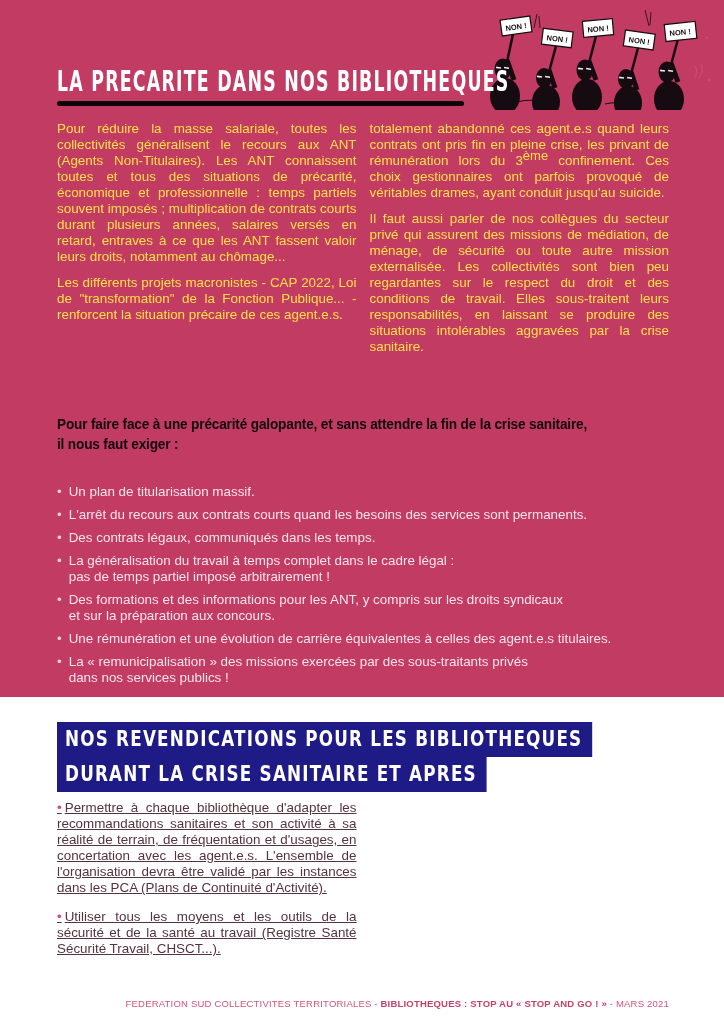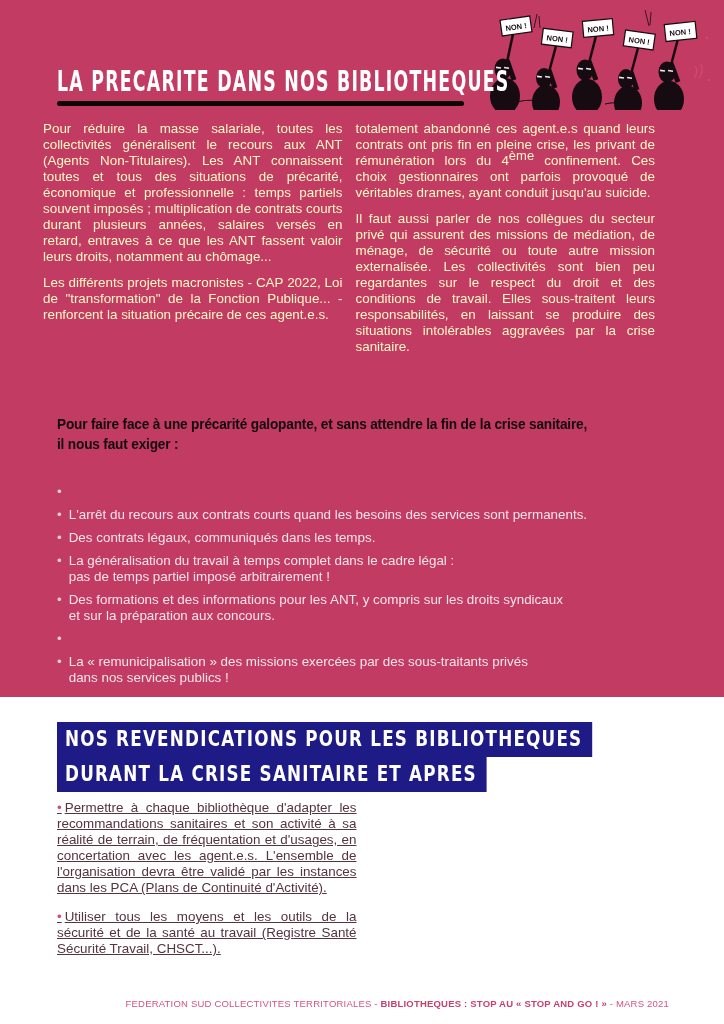--- a/index.html
+++ b/index.html
@@ -7,22 +7,22 @@
   .page{position:relative;width:724px;height:1024px;background:#ffffff;overflow:hidden;margin:0 auto;}
 
   
   .top-section{position:absolute;left:0;top:0;width:724px;height:697px;background:#c23b63;}
 
   .page-title{position:absolute;left:57px;top:64px;margin:0;color:#ffffff;
     font-family:"DejaVu Sans",sans-serif;font-weight:bold;font-size:29px;letter-spacing:2px;
     white-space:nowrap;transform:scaleX(0.60);transform-origin:0 50%;}
   .title-underline{position:absolute;left:57px;top:101px;width:407px;height:5px;background:#0e0509;border-radius:3px;}
 
-  .intro-cols{position:absolute;left:43px;top:121px;width:612px;display:flex;gap:13px;
-    color:#fef9c3;font-size:13.4px;line-height:16px;text-align:justify;}
+  .intro-cols{position:absolute;left:57px;top:121px;width:612px;display:flex;gap:13px;
+    color:#fde047;font-size:13.4px;line-height:16px;text-align:justify;}
   .intro-cols .col{width:300px;}
   .intro-cols p{margin:0 0 10px 0;}
   sup{font-size:13px;line-height:0;vertical-align:super;}
 
   .demands-heading{position:absolute;left:57px;top:414px;margin:0;width:780px;
     color:#140a10;font-size:15.5px;line-height:20px;font-weight:bold;white-space:pre-line;
     transform:scaleX(0.88);transform-origin:0 0;letter-spacing:-0.2px;}
 
   .demands-list{position:absolute;left:57px;top:484px;width:618px;margin:0;padding:0;list-style:none;
     color:#f6e4ea;font-size:13.4px;line-height:16px;}
@@ -135,31 +135,32 @@
 
     <h1 class="page-title">LA PRECARITE DANS NOS BIBLIOTHEQUES</h1>
     <div class="title-underline"></div>
 
     <div class="intro-cols">
       <div class="col">
         <p>Pour réduire la masse salariale, toutes les collectivités généralisent le recours aux ANT (Agents Non-Titulaires). Les ANT connaissent toutes et tous des situations de précarité, économique et professionnelle : temps partiels souvent imposés ; multiplication de contrats courts durant plusieurs années, salaires versés en retard, entraves à ce que les ANT fassent valoir leurs droits, notamment au chômage...</p>
         <p>Les différents projets macronistes - CAP 2022, Loi de "transformation" de la Fonction Publique... - renforcent la situation précaire de ces agent.e.s.</p>
       </div>
       <div class="col">
-        <p><span>totalement abandonné ces agent.e.s quand leurs contrats ont pris fin en pleine crise, les privant de rémunération lors du 4</span><sup>ème</sup><span> confinement. Ces choix gestionnaires ont parfois provoqué de véritables drames, ayant conduit jusqu'au suicide.</span></p>
+        <p><span>totalement abandonné ces agent.e.s quand leurs contrats ont pris fin en pleine crise, les privant de rémunération lors du 3</span><sup>ème</sup><span> confinement. Ces choix gestionnaires ont parfois provoqué de véritables drames, ayant conduit jusqu'au suicide.</span></p>
         <p>Il faut aussi parler de nos collègues du secteur privé qui assurent des missions de médiation, de ménage, de sécurité ou toute autre mission externalisée. Les collectivités sont bien peu regardantes sur le respect du droit et des conditions de travail. Elles sous-traitent leurs responsabilités, en laissant se produire des situations intolérables aggravées par la crise sanitaire.</p>
       </div>
     </div>
 
     <h2 class="demands-heading">Pour faire face à une précarité galopante, et sans attendre la fin de la crise sanitaire,
 il nous faut exiger :</h2>
 
     <ul class="demands-list">
       <li>
           <span class="dot">•</span>
+          <span class="txt">Un plan de titularisation massif.</span>
         </li>
       <li>
           <span class="dot">•</span>
           <span class="txt">L'arrêt du recours aux contrats courts quand les besoins des services sont permanents.</span>
         </li>
       <li>
           <span class="dot">•</span>
           <span class="txt">Des contrats légaux, communiqués dans les temps.</span>
         </li>
       <li>
@@ -167,20 +168,21 @@
           <span class="txt">La généralisation du travail à temps complet dans le cadre légal :
 pas de temps partiel imposé arbitrairement !</span>
         </li>
       <li>
           <span class="dot">•</span>
           <span class="txt">Des formations et des informations pour les ANT, y compris sur les droits syndicaux
 et sur la préparation aux concours.</span>
         </li>
       <li>
           <span class="dot">•</span>
+          <span class="txt">Une rémunération et une évolution de carrière équivalentes à celles des agent.e.s titulaires.</span>
         </li>
       <li>
           <span class="dot">•</span>
           <span class="txt">La « remunicipalisation » des missions exercées par des sous-traitants privés
 dans nos services publics !</span>
         </li>
     </ul>
   </div>
 
   <div class="blue-heading">

